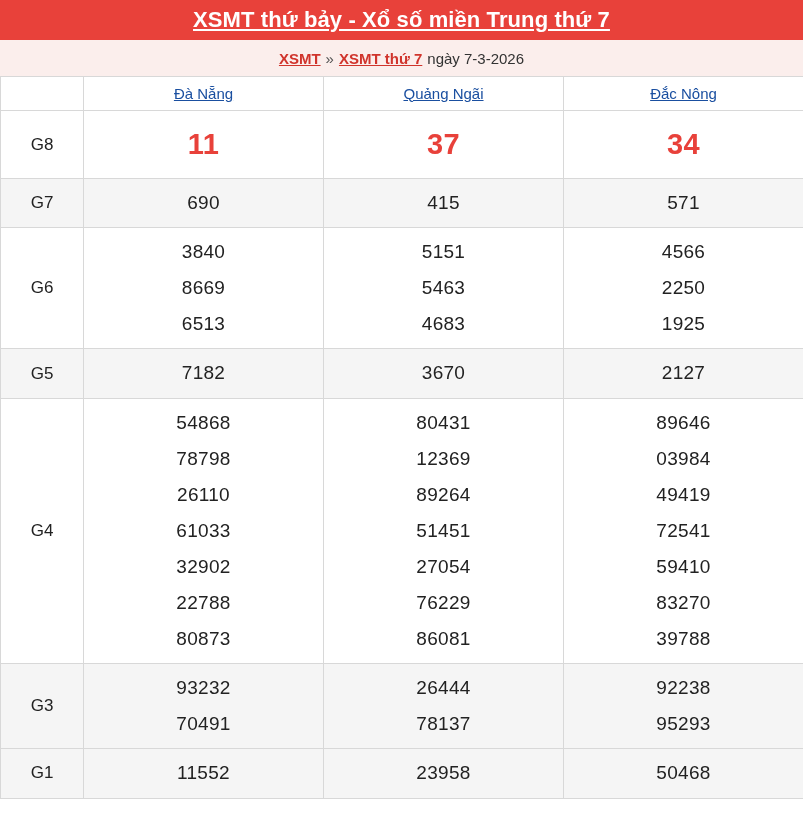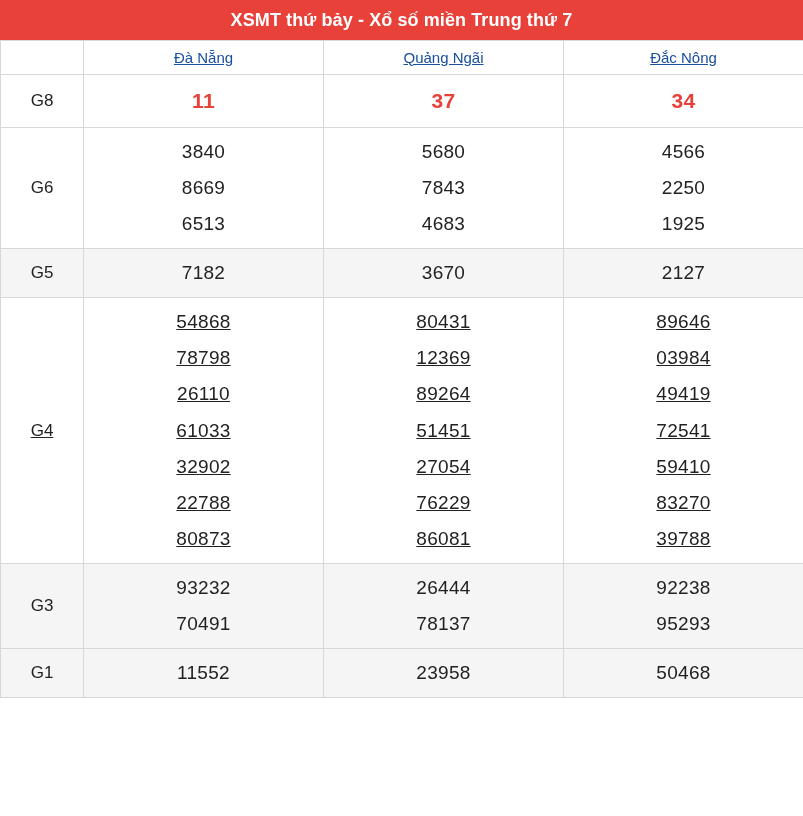--- a/index.html
+++ b/index.html
@@ -16,23 +16,24 @@
     overflow: hidden;
     background: #ffffff;
   }
   .header-bar {
     height: 40px;
     background: #e8413a;
     color: #ffffff;
     display: flex;
     align-items: center;
     justify-content: center;
-    font-size: 18px;
+    font-size: 22px;
     font-weight: 700;
     letter-spacing: 0.1px;
+    text-decoration: underline;
   }
   .breadcrumb {
     height: 36px;
     background: #fbeeec;
     display: flex;
     align-items: center;
     justify-content: center;
     font-size: 15px;
     color: #333333;
     gap: 5px;
@@ -81,40 +82,46 @@
     color: #333333;
     background: #ffffff;
     margin-left: 36px;
   }
   tr.shaded td { background: #f5f5f5; }
   tr.shaded td.label { background: #f5f5f5; }
 
   td.nums { padding: 6px 0; line-height: 1.9; }
   td.nums .n { display: block; font-size: 19px; letter-spacing: 0.3px; }
 
-  td.big .n { color: #e8413a; font-weight: 700; font-size: 21px; }
+  td.big .n { color: #e8413a; font-weight: 700; font-size: 29px; }
 
   tr.g8 td { height: 50px; }
   tr.g7 td { height: 44px; }
   tr.g6 td { height: 108px; }
   tr.g5 td { height: 44px; }
-  tr.g4 td { height: 236px; text-decoration: underline; }
+  tr.g4 td { height: 236px; }
   tr.g3 td { height: 80px; }
   tr.g2 td { height: 44px; }
   tr.g1 td { height: 44px; }
 </style>
 </head>
 <body>
 
 <div class="page">
 
   <div class="header-bar">
     <span>XSMT thứ bảy - Xổ số miền Trung thứ 7</span>
   </div>
 
+  <div class="breadcrumb">
+    <a>XSMT</a>
+    <span class="sep">»</span>
+    <a>XSMT thứ 7</a>
+    <span class="tail">ngày 7-3-2026</span>
+  </div>
 
   <table class="result">
     <colgroup>
       <col class="c0">
         <col class="c1">
         <col class="c2">
         <col class="c3">
     </colgroup>
     <thead>
       <tr>
@@ -138,31 +145,43 @@
           <span class="n">11</span>
         </td>
         <td class="nums big">
           <span class="n">37</span>
         </td>
         <td class="nums big">
           <span class="n">34</span>
         </td>
       </tr>
 
+      <tr class="g7 shaded">
+        <td class="label">G7</td>
+        <td class="nums">
+          <span class="n">690</span>
+        </td>
+        <td class="nums">
+          <span class="n">415</span>
+        </td>
+        <td class="nums">
+          <span class="n">571</span>
+        </td>
+      </tr>
 
       <tr class="g6">
         <td class="label">G6</td>
         <td class="nums">
           <span class="n">3840</span>
           <span class="n">8669</span>
           <span class="n">6513</span>
         </td>
         <td class="nums">
-          <span class="n">5680</span>
-          <span class="n">7843</span>
+          <span class="n">5151</span>
+          <span class="n">5463</span>
           <span class="n">4683</span>
         </td>
         <td class="nums">
           <span class="n">4566</span>
           <span class="n">2250</span>
           <span class="n">1925</span>
         </td>
       </tr>
 
       <tr class="g5 shaded">

